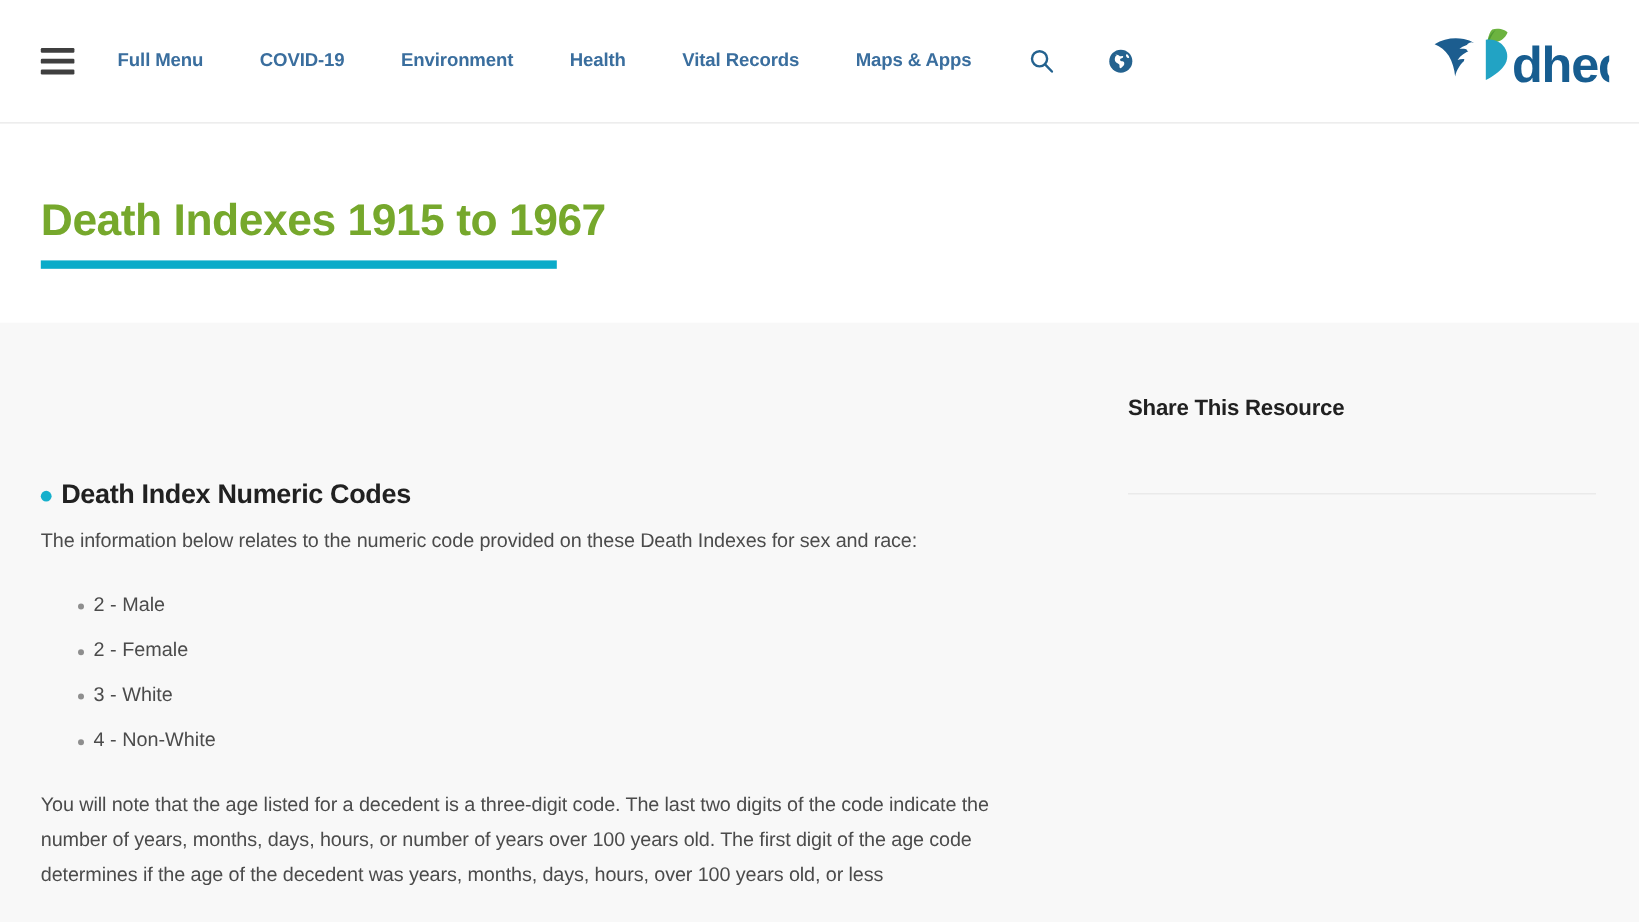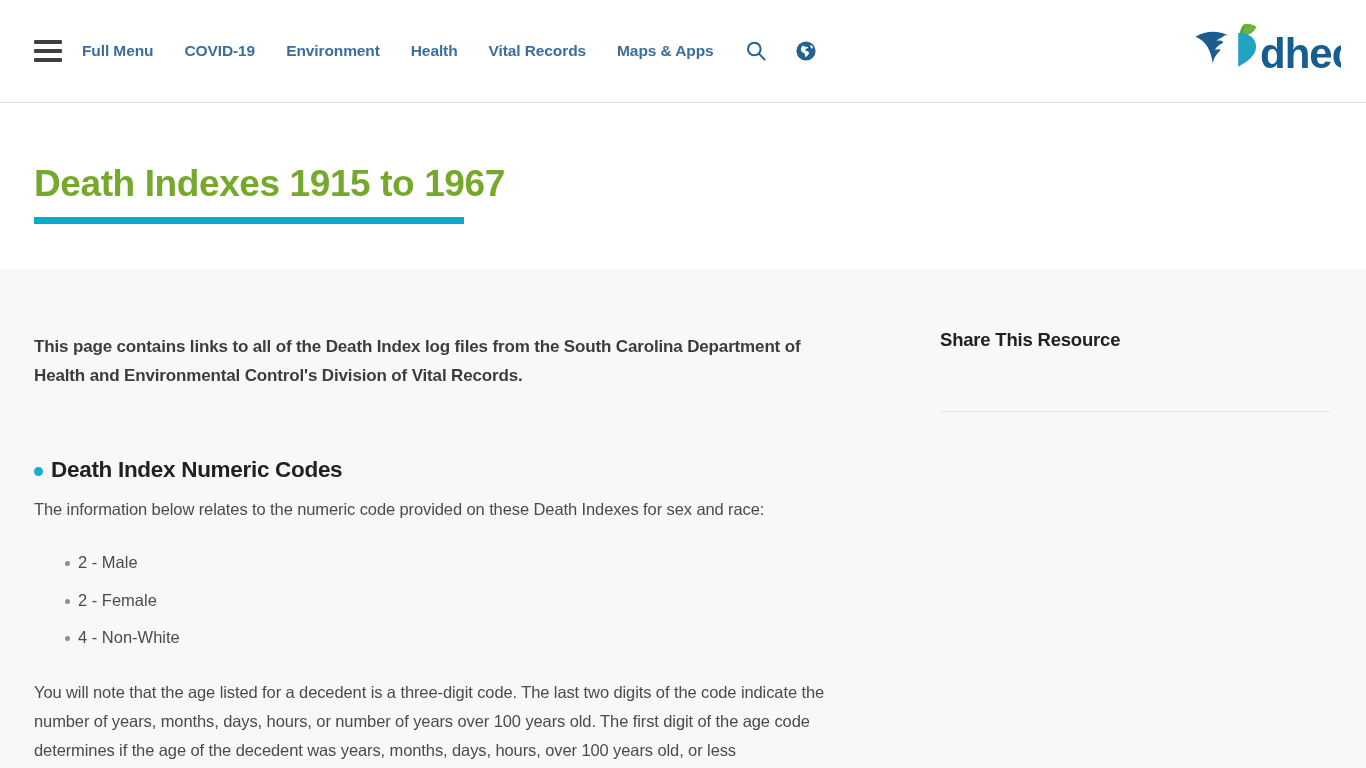--- a/index.html
+++ b/index.html
@@ -23,21 +23,21 @@
     background: #ffffff;
     border-bottom: 1px solid #e2e2e2;
   }
   .nav-wrap {
     position: absolute;
     left: 34px;
     top: 0;
     height: 102px;
     display: flex;
     align-items: center;
-    gap: 0;
+    gap: 16px;
   }
   .hamburger {
     width: 28px;
     height: 22px;
     display: flex;
     flex-direction: column;
     justify-content: space-between;
     margin-right: 20px;
     cursor: pointer;
   }
@@ -275,32 +275,32 @@
 
 
   <h1 class="page-title">Death Indexes 1915 to 1967</h1>
   <div class="title-rule"></div>
 </section>
 
 <div class="main">
 
   <main class="content-col">
 
-    <p class="intro">This page contains links to all of the Death Index log files from the South Carolina Department of Health and Environmental Control's Division of Vital Records.</p>
 
     <h2 class="section-heading">
       <span class="heading-dot"></span>
       <span>Death Index Numeric Codes</span>
     </h2>
 
     <p class="body-text">The information below relates to the numeric code provided on these Death Indexes for sex and race:</p>
 
     <ul class="code-list">
       <li>2 - Male</li>
       <li>2 - Female</li>
+      <li>3 - White</li>
       <li>4 - Non-White</li>
     </ul>
 
     <p class="body-text tail-text">You will note that the age listed for a decedent is a three-digit code. The last two digits of the code indicate the number of years, months, days, hours, or number of years over 100 years old. The first digit of the age code determines if the age of the decedent was years, months, days, hours, over 100 years old, or less</p>
   </main>
 
   <aside class="side-col">
     <h3 class="share-heading">Share This Resource</h3>
     <div class="share-divider"></div>
   </aside>

